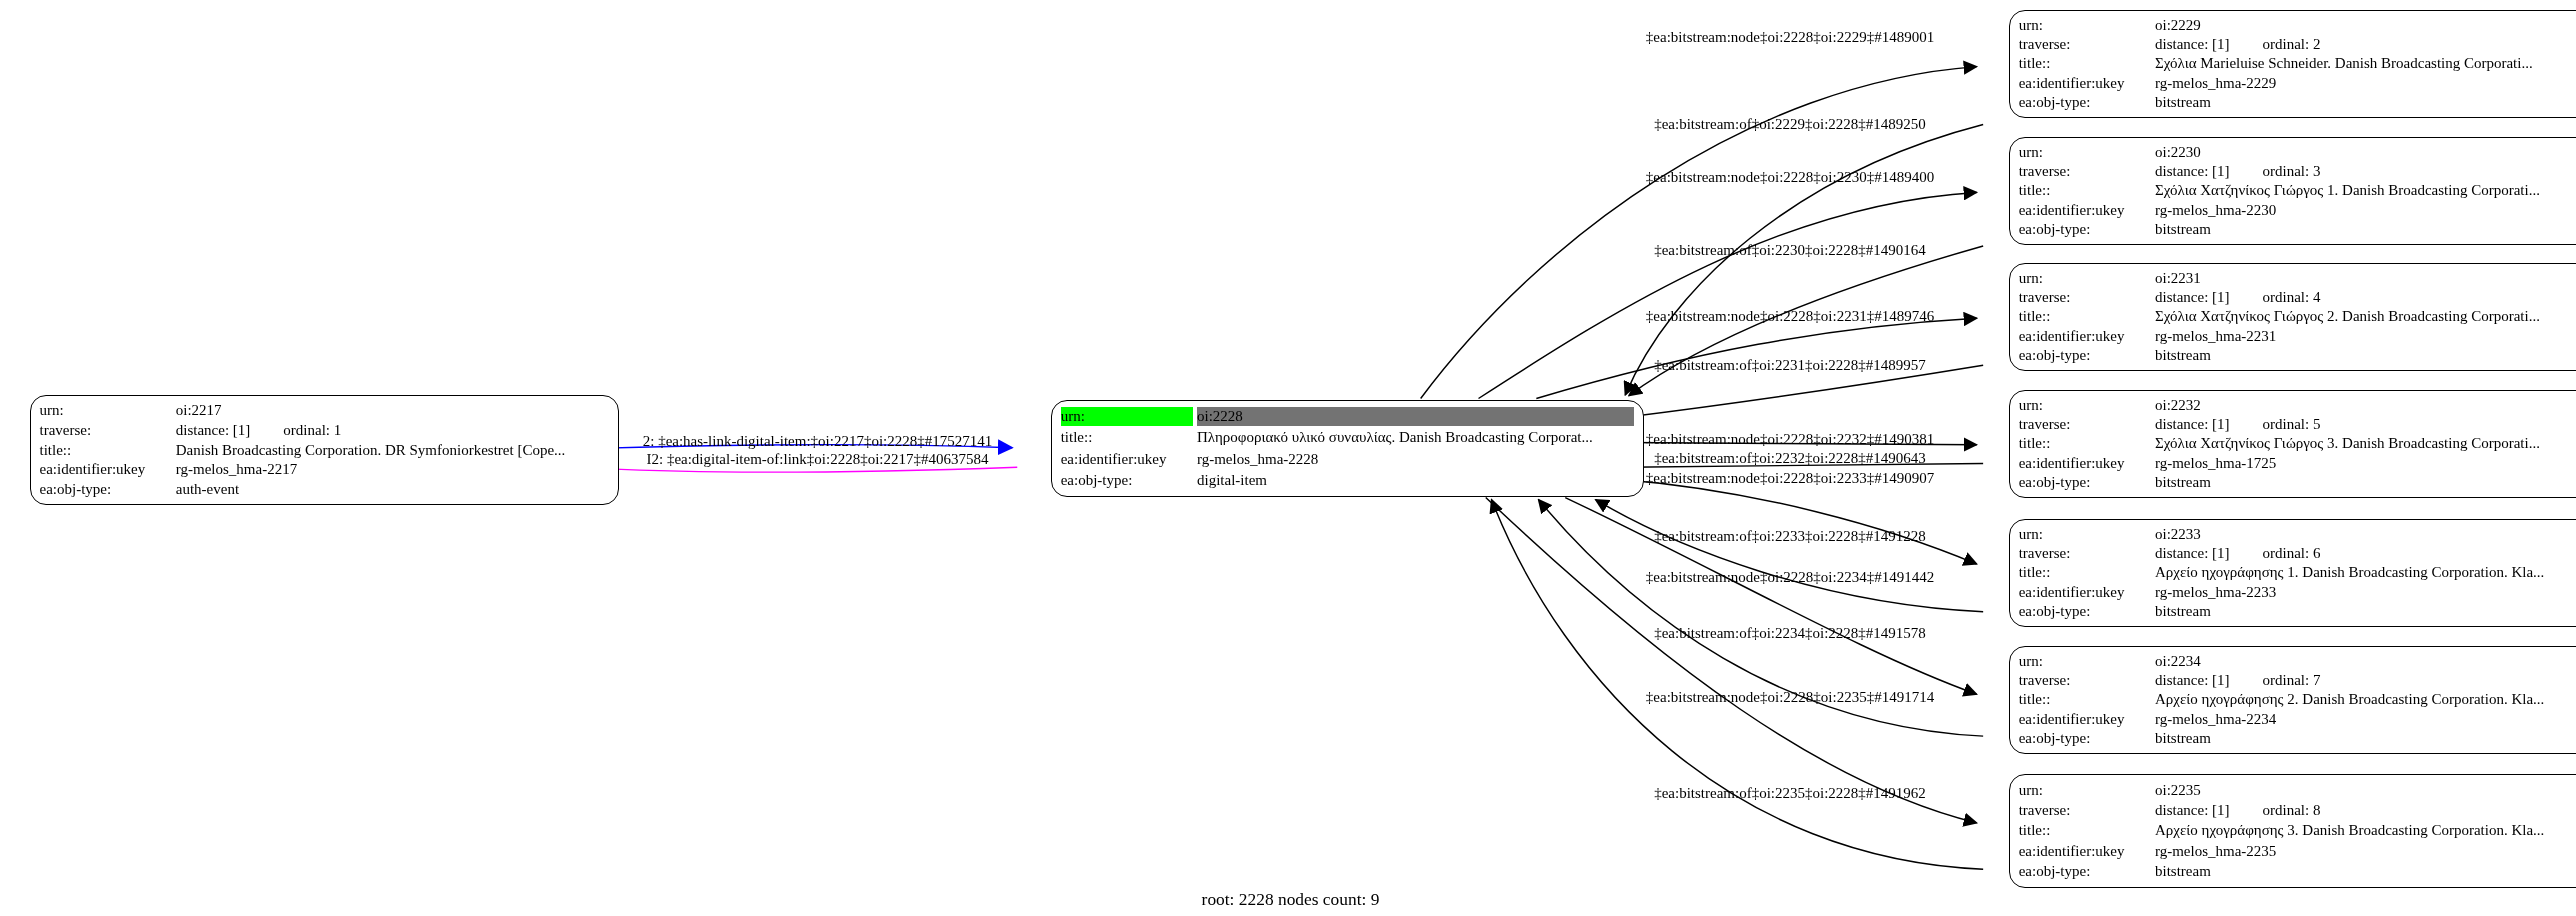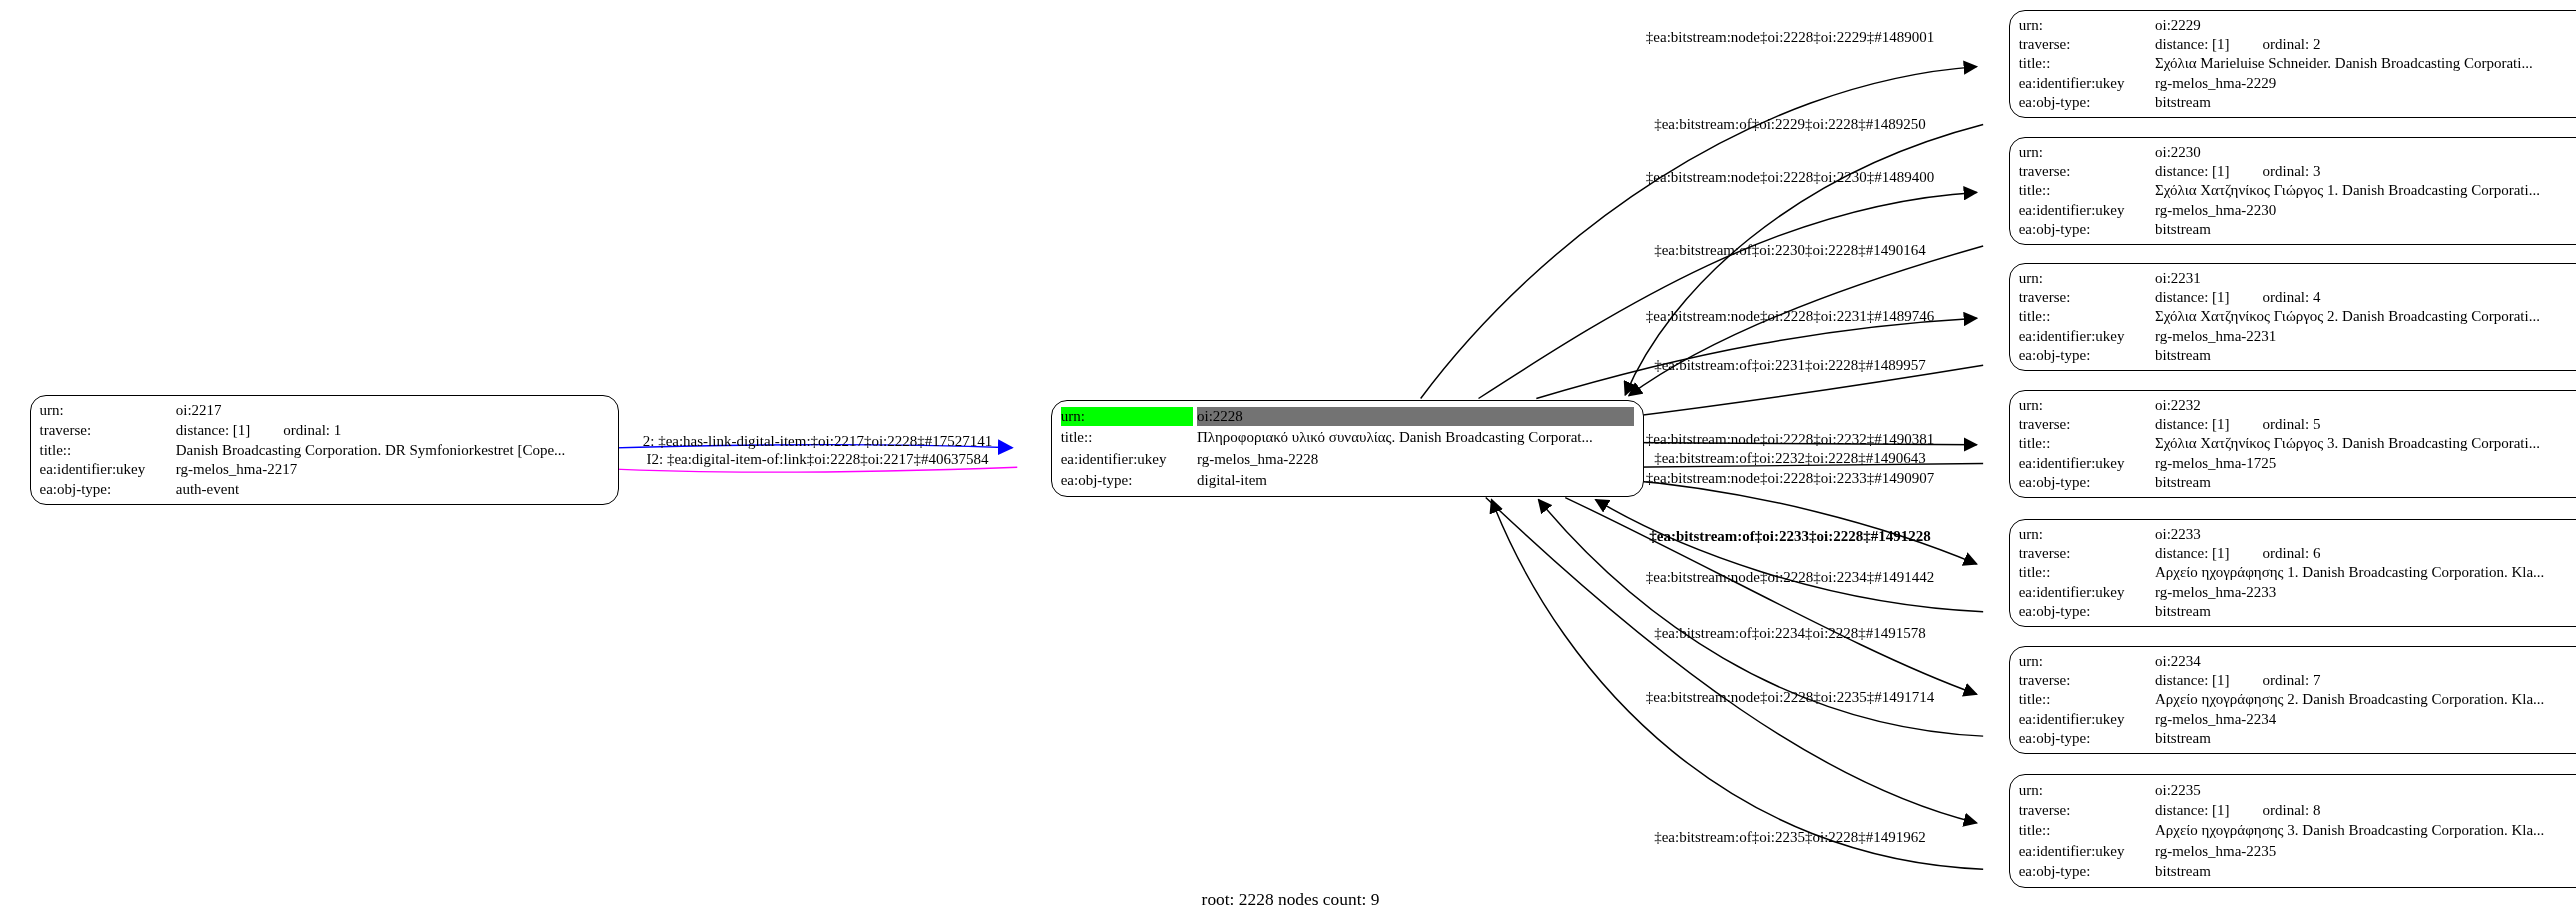--- a/index.html
+++ b/index.html
@@ -256,22 +256,22 @@
       <div class="edge-label" style="left: 615px; top: 450px; width: 405px;">I2: ‡ea:digital-item-of:link‡oi:2228‡oi:2217‡#40637584</div>
       <div class="edge-label" style="left: 1591px; top: 27.5px; width: 398px;">‡ea:bitstream:node‡oi:2228‡oi:2229‡#1489001</div>
       <div class="edge-label" style="left: 1591px; top: 115px; width: 398px;">‡ea:bitstream:of‡oi:2229‡oi:2228‡#1489250</div>
       <div class="edge-label" style="left: 1591px; top: 168px; width: 398px;">‡ea:bitstream:node‡oi:2228‡oi:2230‡#1489400</div>
       <div class="edge-label" style="left: 1591px; top: 241px; width: 398px;">‡ea:bitstream:of‡oi:2230‡oi:2228‡#1490164</div>
       <div class="edge-label" style="left: 1591px; top: 307px; width: 398px;">‡ea:bitstream:node‡oi:2228‡oi:2231‡#1489746</div>
       <div class="edge-label" style="left: 1591px; top: 356px; width: 398px;">‡ea:bitstream:of‡oi:2231‡oi:2228‡#1489957</div>
       <div class="edge-label" style="left: 1591px; top: 430px; width: 398px;">‡ea:bitstream:node‡oi:2228‡oi:2232‡#1490381</div>
       <div class="edge-label" style="left: 1591px; top: 449px; width: 398px;">‡ea:bitstream:of‡oi:2232‡oi:2228‡#1490643</div>
       <div class="edge-label" style="left: 1591px; top: 469px; width: 398px;">‡ea:bitstream:node‡oi:2228‡oi:2233‡#1490907</div>
-      <div class="edge-label" style="left: 1591px; top: 527px; width: 398px; font-weight: bold;">‡ea:bitstream:of‡oi:2233‡oi:2228‡#1491228</div>
+      <div class="edge-label" style="left: 1591px; top: 527px; width: 398px;">‡ea:bitstream:of‡oi:2233‡oi:2228‡#1491228</div>
       <div class="edge-label" style="left: 1591px; top: 568px; width: 398px;">‡ea:bitstream:node‡oi:2228‡oi:2234‡#1491442</div>
       <div class="edge-label" style="left: 1591px; top: 624px; width: 398px;">‡ea:bitstream:of‡oi:2234‡oi:2228‡#1491578</div>
       <div class="edge-label" style="left: 1591px; top: 688px; width: 398px;">‡ea:bitstream:node‡oi:2228‡oi:2235‡#1491714</div>
-      <div class="edge-label" style="left: 1591px; top: 784px; width: 398px; margin-top: 44px;">‡ea:bitstream:of‡oi:2235‡oi:2228‡#1491962</div>
+      <div class="edge-label" style="left: 1591px; top: 784px; width: 398px;">‡ea:bitstream:of‡oi:2235‡oi:2228‡#1491962</div>
     </div>
 
   <div class="caption" style="left:1088px;top:889px;width:405px;">root: 2228 nodes count: 9</div>
 </div>
 
 
 </body></html>

